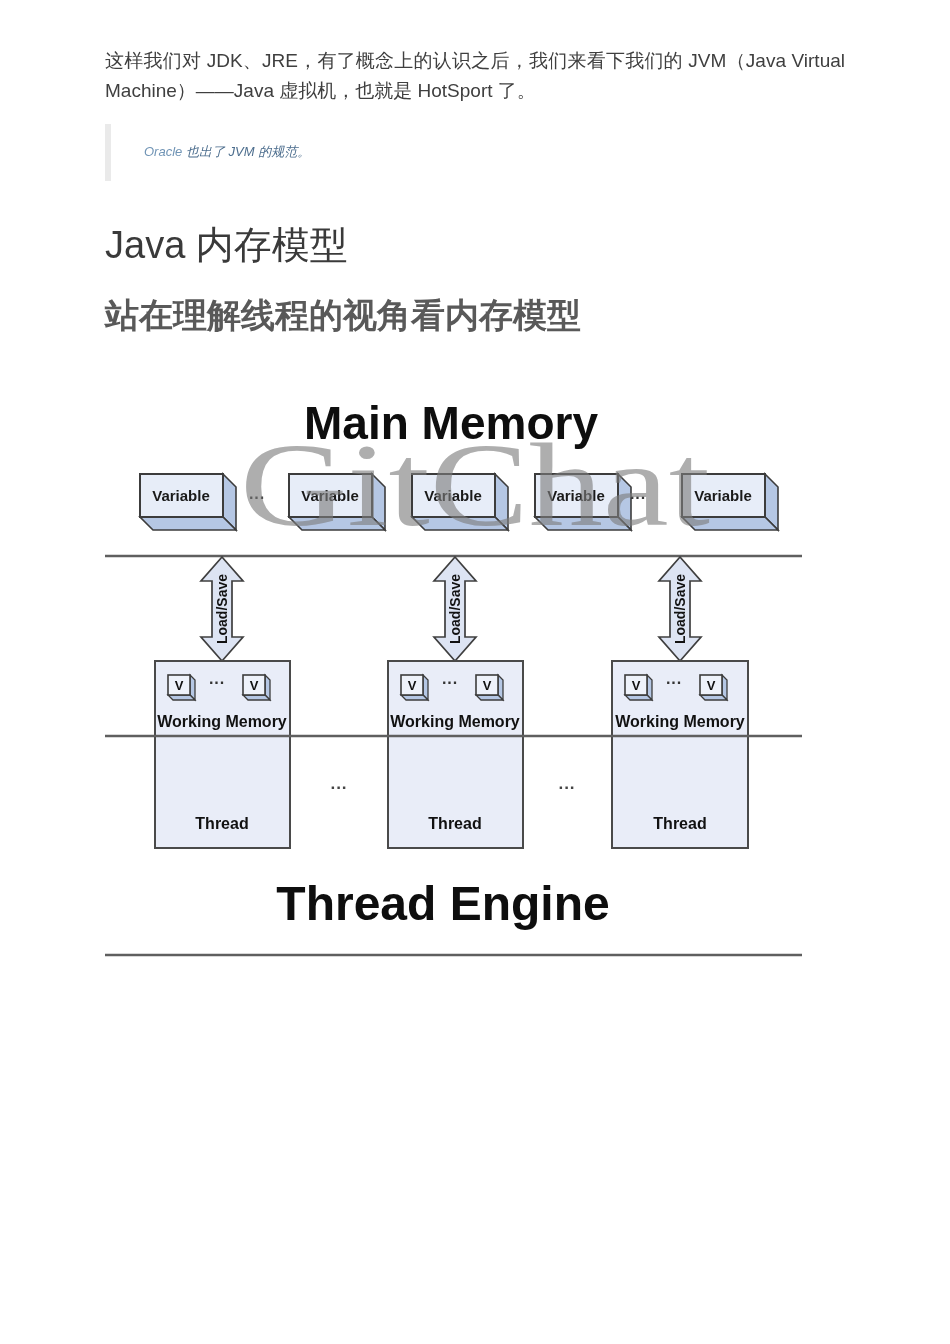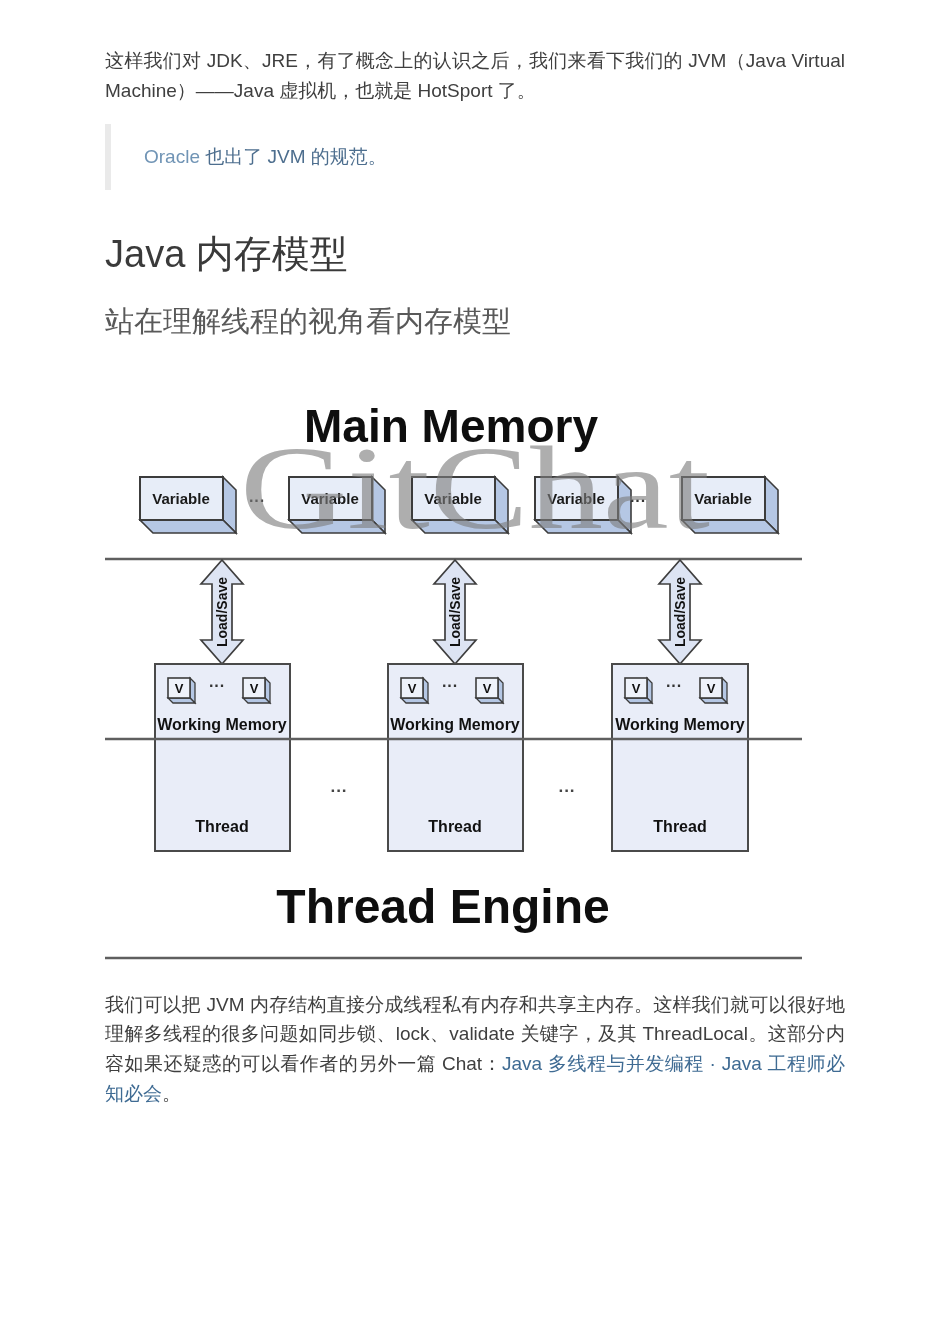--- a/index.html
+++ b/index.html
@@ -3,26 +3,26 @@
 <meta charset="utf-8">
 <style>
   html,body { margin:0; padding:0; background:#ffffff; }
   body { font-family:"Liberation Sans","DejaVu Sans",sans-serif; }
   .page { width:950px; min-height:1344px; box-sizing:border-box; padding:46px 105px 30px 105px; background:#fff; }
 
   p.body-text { font-size:19px; line-height:1.56; color:#3f3f3f; margin:0; text-align:justify; }
   p.body-text.closing { margin-top:24px; }
 
   .bq { margin:19px 0 0 0; border-left:6px solid #eaeaea; padding:18px 10px 18px 33px; }
-  .bq .bq-line { font-size:19px; line-height:1.56; }
+  .bq .bq-line { font-size:13px; line-height:1.56;font-style:italic; }
   .oracle-link { color:#7094b5; text-decoration:none; cursor:pointer; }
   .bq-rest { color:#4d6e8e; }
 
   h1.sec { margin:42px 0 0 0; font-size:38px; line-height:1.2; font-weight:400; color:#3a3a3a; }
-  h2.subsec { margin:26px 0 0 0; font-size:29px; line-height:1.25; font-weight:400; color:#595959; }
+  h2.subsec { margin:26px 0 0 0; font-size:34px; line-height:1.25; font-weight:700; color:#595959; }
 
   figure.diagram { margin:42px 0 0 0; padding:0; width:700px; }
 
   .chat-link { color:#3f6b93; text-decoration:none; cursor:pointer; }
 
   
   text { font-family:"Liberation Sans","DejaVu Sans",sans-serif; }
   .dg-title   { font-size:46px; font-weight:bold; fill:#0e0e0e; text-anchor:middle; }
   .dg-big     { font-size:48px; font-weight:bold; fill:#0e0e0e; text-anchor:middle; }
   .dg-boxlbl  { font-size:15px; font-weight:bold; fill:#1a1a1a; text-anchor:middle; }
@@ -158,15 +158,14 @@
       </g>
 
       <line class="dline" x1="0" y1="357" x2="697" y2="357"></line>
 
       <text x="338" y="541" class="dg-big">Thread Engine</text>
 
       <line class="dline" x1="0" y1="576" x2="697" y2="576"></line>
     </svg>
   </figure>
 
-  <p class="body-text closing"><span>我们可以把 JVM 内存结构直接分成线程私有内存和共享主内存。这样我们就可以很好地理解多线程的很多问题如同步锁、lock、validate 关键字，及其 ThreadLocal。这部分内容如果还疑惑的可以看作者的另外一篇 Chat：</span><a class="chat-link">Java 多线程与并发编程 · Java 工程师必知必会</a><span>。</span></p>
 
 </div>
 
 </body></html>

